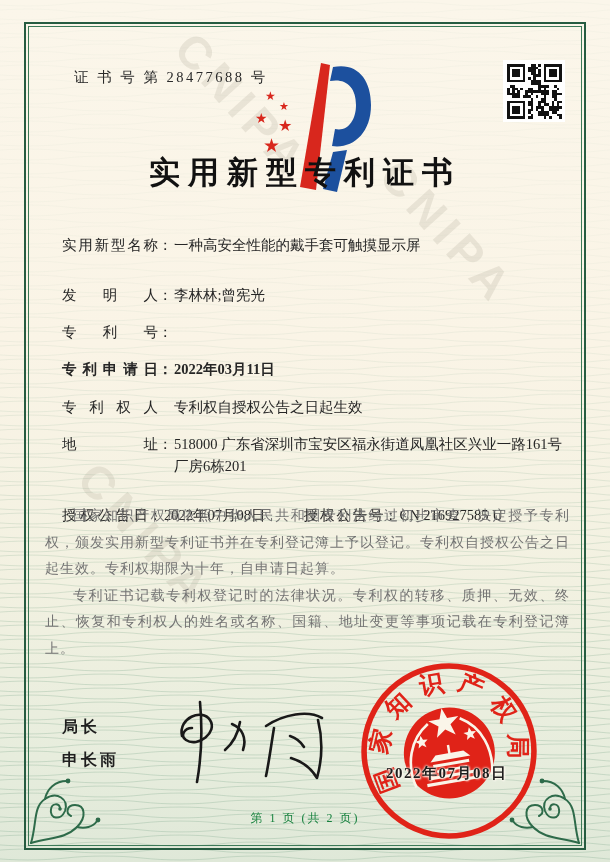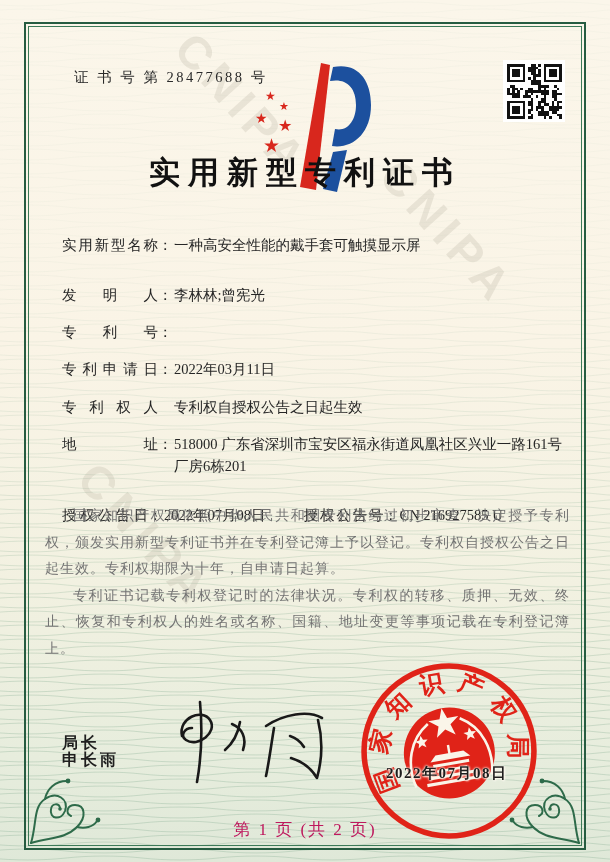--- a/index.html
+++ b/index.html
@@ -26,37 +26,37 @@
   .qr{position:absolute;right:45px;top:60px;width:62px;height:62px;background:#fff;z-index:3;
       display:flex;align-items:center;justify-content:center;}
   .qr svg{width:55px;height:55px;}
   .title{position:absolute;left:0;right:0;top:152px;z-index:3;text-align:center;
     font-size:31px;font-weight:700;letter-spacing:8px;color:#111;}
   .fields{position:absolute;left:62px;right:40px;top:228px;z-index:3;font-size:14.5px;line-height:22px;margin-top:6px;}
   .frow{display:flex;align-items:flex-start;}
   .flabel{width:92px;flex:none;text-align:justify;text-align-last:justify;}
   .fcolon{width:16px;flex:none;}
   .fvalue{flex:1;}
-  .g28{margin-bottom:28px;} .g15{margin-bottom:15px;} .g16{margin-bottom:16px;} .g27{margin-bottom:27px;}
+  .g28{margin-bottom:28px;} .g15{margin-bottom:15px;} .g16{margin-bottom:16px;font-weight:bold;} .g27{margin-bottom:27px;}
   .pair2{margin-left:38px;display:flex;}
   .pair2 .flabel{width:80px;}
   .paras{position:absolute;left:45px;right:40px;top:503px;z-index:3;font-size:14px;line-height:26.5px;
     text-align:justify;letter-spacing:1px;color:#737373;}
   .paras p{margin:0;text-indent:2em;}
   .sig-title{position:absolute;left:62px;top:717px;z-index:3;font-family:"Liberation Sans","DejaVu Sans",sans-serif;
-    font-weight:700;font-size:16px;letter-spacing:3px;color:#1f1f1f;margin-top:16px;}
+    font-weight:700;font-size:16px;letter-spacing:3px;color:#1f1f1f;}
   .sig-name{position:absolute;left:62px;top:750px;z-index:3;font-family:"Liberation Sans","DejaVu Sans",sans-serif;
     font-weight:700;font-size:16px;letter-spacing:3px;color:#1f1f1f;}
   .sig-script{position:absolute;left:168px;top:696px;width:160px;height:92px;z-index:3;}
   .sig-script path{fill:none;stroke:#191919;stroke-width:2.6;stroke-linecap:round;stroke-linejoin:round;}
   .seal{position:absolute;left:358px;top:660px;width:182px;height:182px;z-index:4;}
   .seal-date{position:absolute;left:386px;top:764px;z-index:5;font-size:15px;font-weight:700;
     letter-spacing:1.5px;color:#1d1d1d;text-shadow:0 0 3px #fdf9ef,0 0 2px #fdf9ef,1px 1px 2px #fdf9ef;}
-  .footer{position:absolute;left:0;right:0;top:810px;z-index:3;text-align:center;font-size:17px;
-    letter-spacing:2px;color:#be185d;margin-top:8px;}
+  .footer{position:absolute;left:0;right:0;top:810px;z-index:3;text-align:center;font-size:12px;
+    letter-spacing:2px;color:#15803d;}
 </style>
 </head>
 <body>
 
 <svg id="bg-waves" width="610" height="862" viewBox="0 0 610 862">
     <path d="M-10 4 c 22.8 2.60 53.2 2.60 76 0 c 22.8 -2.60 53.2 -2.60 76 0 c 22.8 2.60 53.2 2.60 76 0 c 22.8 -2.60 53.2 -2.60 76 0 c 22.8 2.60 53.2 2.60 76 0 c 22.8 -2.60 53.2 -2.60 76 0 c 22.8 2.60 53.2 2.60 76 0 c 22.8 -2.60 53.2 -2.60 76 0 c 22.8 2.60 53.2 2.60 76 0" stroke-opacity="0.050"></path>
     <path d="M-10 11 c 22.8 -2.60 53.2 -2.60 76 0 c 22.8 2.60 53.2 2.60 76 0 c 22.8 -2.60 53.2 -2.60 76 0 c 22.8 2.60 53.2 2.60 76 0 c 22.8 -2.60 53.2 -2.60 76 0 c 22.8 2.60 53.2 2.60 76 0 c 22.8 -2.60 53.2 -2.60 76 0 c 22.8 2.60 53.2 2.60 76 0 c 22.8 -2.60 53.2 -2.60 76 0" stroke-opacity="0.050"></path>
     <path d="M-10 18 c 22.8 2.60 53.2 2.60 76 0 c 22.8 -2.60 53.2 -2.60 76 0 c 22.8 2.60 53.2 2.60 76 0 c 22.8 -2.60 53.2 -2.60 76 0 c 22.8 2.60 53.2 2.60 76 0 c 22.8 -2.60 53.2 -2.60 76 0 c 22.8 2.60 53.2 2.60 76 0 c 22.8 -2.60 53.2 -2.60 76 0 c 22.8 2.60 53.2 2.60 76 0" stroke-opacity="0.050"></path>
     <path d="M-10 25 c 22.8 -2.60 53.2 -2.60 76 0 c 22.8 2.60 53.2 2.60 76 0 c 22.8 -2.60 53.2 -2.60 76 0 c 22.8 2.60 53.2 2.60 76 0 c 22.8 -2.60 53.2 -2.60 76 0 c 22.8 2.60 53.2 2.60 76 0 c 22.8 -2.60 53.2 -2.60 76 0 c 22.8 2.60 53.2 2.60 76 0 c 22.8 -2.60 53.2 -2.60 76 0" stroke-opacity="0.050"></path>
     <path d="M-10 32 c 22.8 2.60 53.2 2.60 76 0 c 22.8 -2.60 53.2 -2.60 76 0 c 22.8 2.60 53.2 2.60 76 0 c 22.8 -2.60 53.2 -2.60 76 0 c 22.8 2.60 53.2 2.60 76 0 c 22.8 -2.60 53.2 -2.60 76 0 c 22.8 2.60 53.2 2.60 76 0 c 22.8 -2.60 53.2 -2.60 76 0 c 22.8 2.60 53.2 2.60 76 0" stroke-opacity="0.050"></path>

